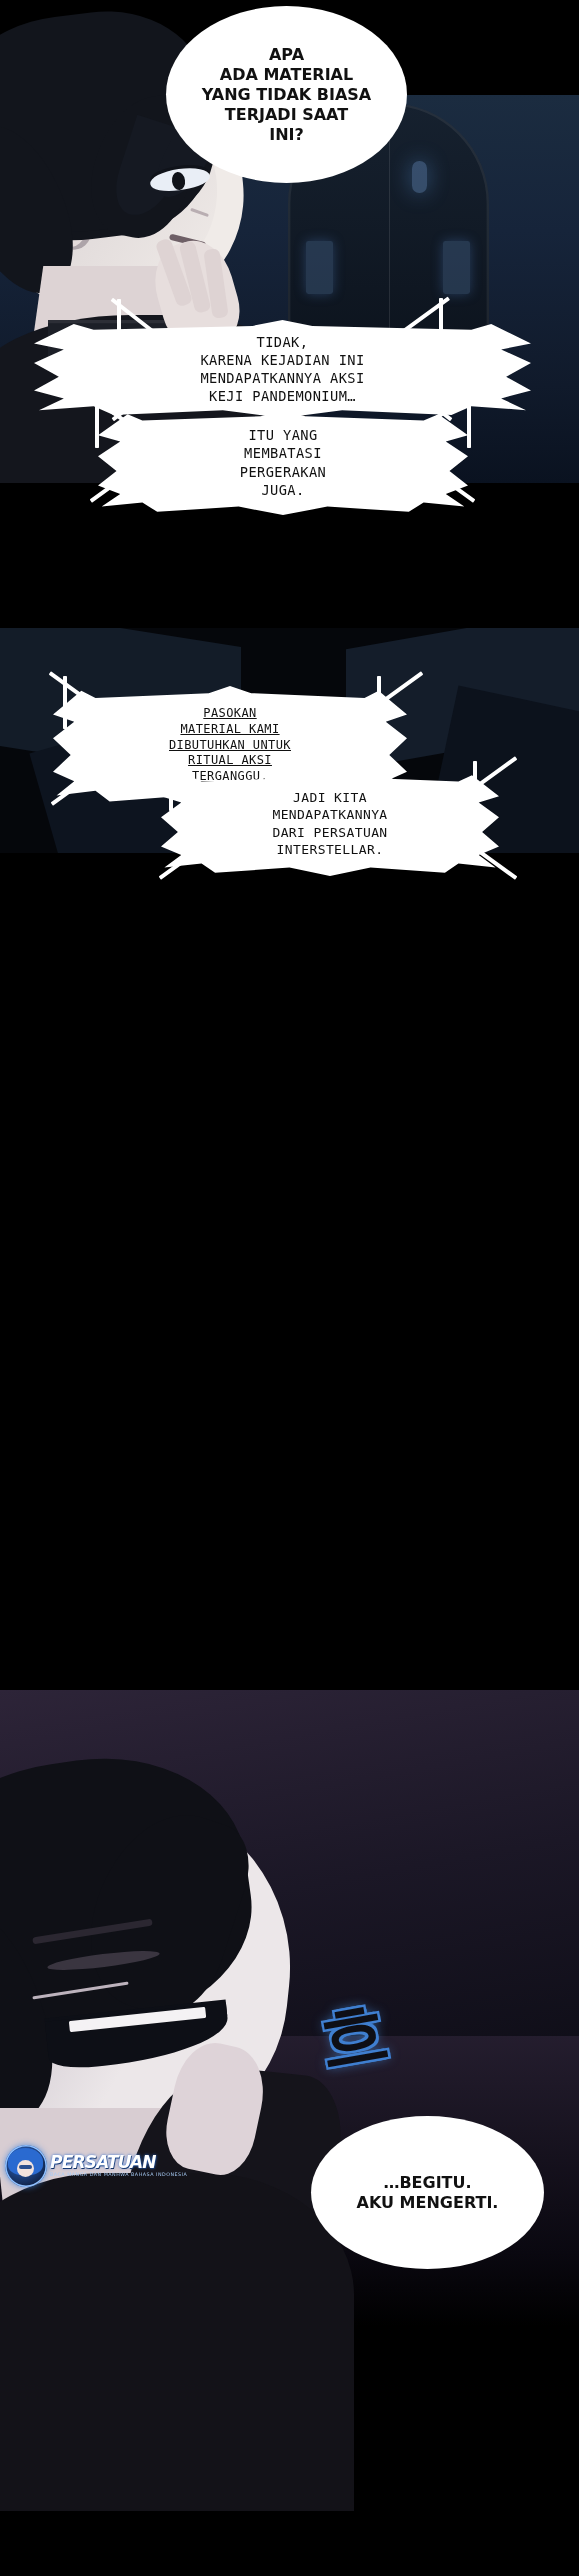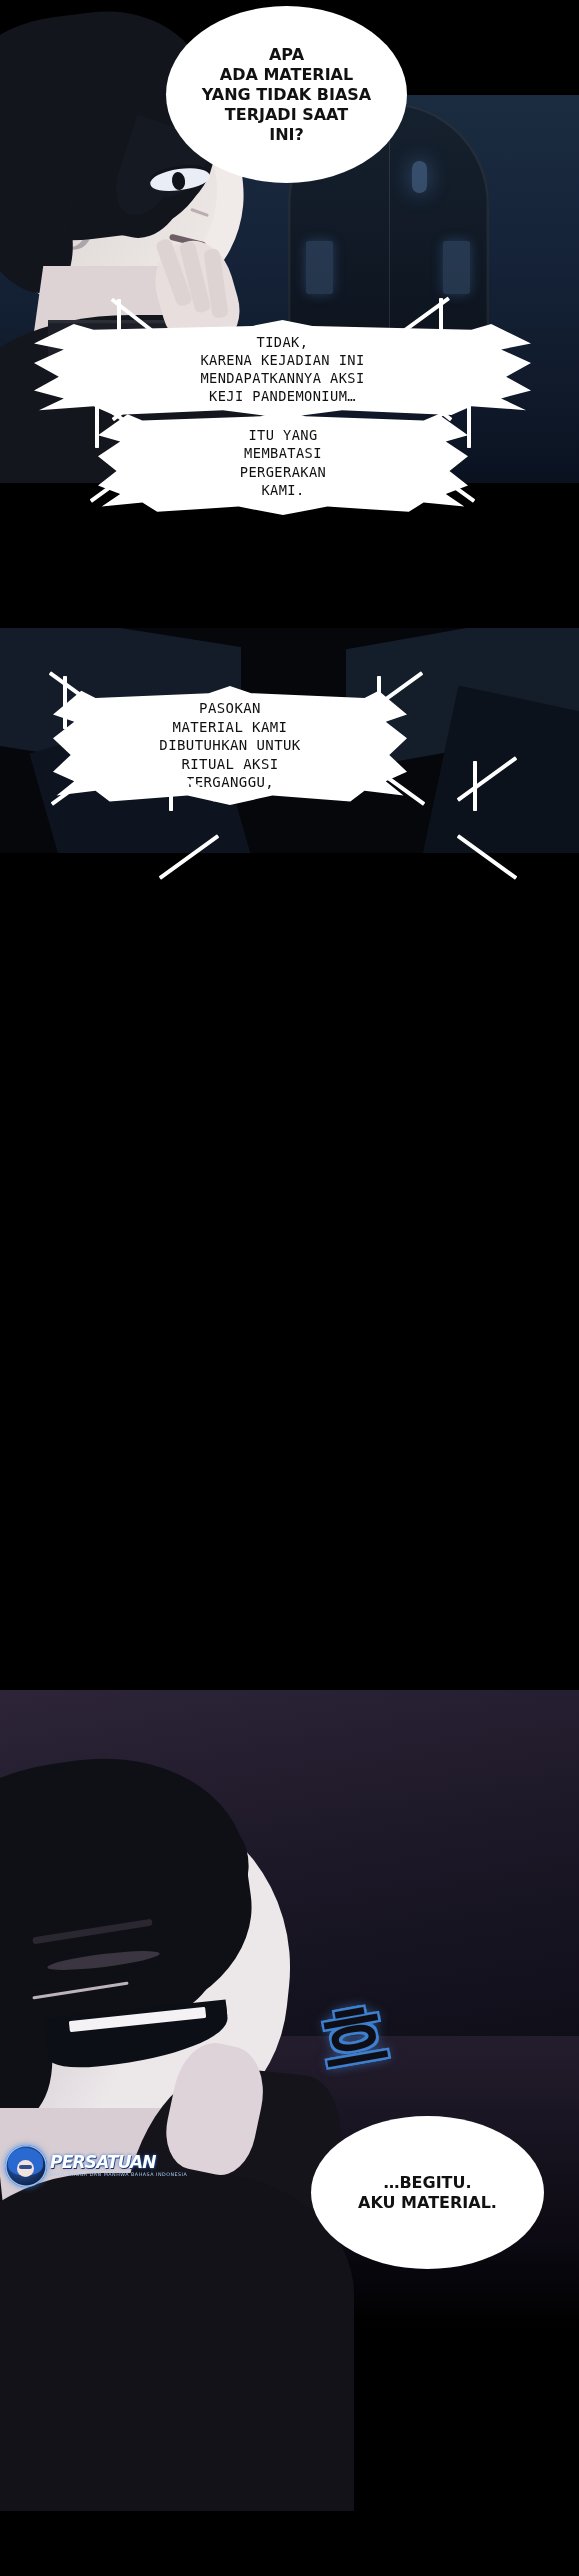--- a/index.html
+++ b/index.html
@@ -419,53 +419,61 @@
   <div class="spike" style="left:406px; top:412px; width:72px; transform:rotate(-36deg); z-index:21;"></div>
   <div class="spike spike-v" style="left:467px; top:396px; width:4px; height:52px; z-index:21;"></div>
   <div class="spike" style="left:84px; top:478px; width:72px; transform:rotate(-36deg); z-index:21;"></div>
   <div class="spike" style="left:409px; top:478px; width:72px; transform:rotate(36deg); z-index:21;"></div>
 
   <div class="bubble spiky spiky-shape" id="bubble-3" style="left:98px; top:410px; width:370px; height:105px; font-size:13.7px;">
     <div class="txt">
       <div>ITU YANG</div>
       <div>MEMBATASI</div>
       <div>PERGERAKAN</div>
-      <div>KAMI.</div>
+      <div>JUGA.</div>
     </div>
   </div>
 
   <div class="spike" style="left:43px;  top:692px; width:72px; transform:rotate(36deg); z-index:21;"></div>
   <div class="spike spike-v" style="left:63px;  top:676px; width:4px; height:53px; z-index:21;"></div>
   <div class="spike" style="left:357px; top:692px; width:72px; transform:rotate(-36deg); z-index:21;"></div>
   <div class="spike spike-v" style="left:377px; top:676px; width:4px; height:53px; z-index:21;"></div>
   <div class="spike" style="left:45px;  top:781px; width:72px; transform:rotate(-36deg); z-index:21;"></div>
   <div class="spike" style="left:359px; top:781px; width:72px; transform:rotate(36deg); z-index:21;"></div>
 
-  <div class="bubble spiky spiky-shape" id="bubble-4" style="left:53px; top:686px; width:354px; height:119px; font-size:14px;">
+  <div class="bubble spiky spiky-shape" id="bubble-4" style="left:53px; top:686px; width:354px; height:119px; font-size:12px;text-decoration:underline;">
     <div class="txt">
       <div>PASOKAN</div>
       <div>MATERIAL KAMI</div>
       <div>DIBUTUHKAN UNTUK</div>
       <div>RITUAL AKSI</div>
       <div>TERGANGGU,</div>
     </div>
   </div>
 
   <div class="spike" style="left:150px; top:777px; width:72px; transform:rotate(36deg); z-index:21;"></div>
   <div class="spike spike-v" style="left:169px; top:761px; width:4px; height:50px; z-index:21;"></div>
   <div class="spike" style="left:451px; top:777px; width:72px; transform:rotate(-36deg); z-index:21;"></div>
   <div class="spike spike-v" style="left:473px; top:761px; width:4px; height:50px; z-index:21;"></div>
   <div class="spike" style="left:153px; top:855px; width:72px; transform:rotate(-36deg); z-index:21;"></div>
   <div class="spike" style="left:451px; top:855px; width:72px; transform:rotate(36deg); z-index:21;"></div>
 
+  <div class="bubble spiky spiky-shape" id="bubble-5" style="left:161px; top:771px; width:338px; height:105px; font-size:13px;">
+    <div class="txt">
+      <div>JADI KITA</div>
+      <div>MENDAPATKANNYA</div>
+      <div>DARI PERSATUAN</div>
+      <div>INTERSTELLAR.</div>
+    </div>
+  </div>
 
   <div class="bubble oval" id="bubble-6" style="left:311px; top:2116px; width:233px; height:153px; font-size:16px;">
     <div class="txt">
       <div>…BEGITU.</div>
-      <div>AKU MATERIAL.</div>
+      <div>AKU MENGERTI.</div>
     </div>
   </div>
 
   <div id="watermark">
     <div class="wm-badge">
       <div class="wm-hair"></div>
       <div class="wm-face"></div>
       <div class="wm-eyes"></div>
     </div>
     <div class="wm-text">

